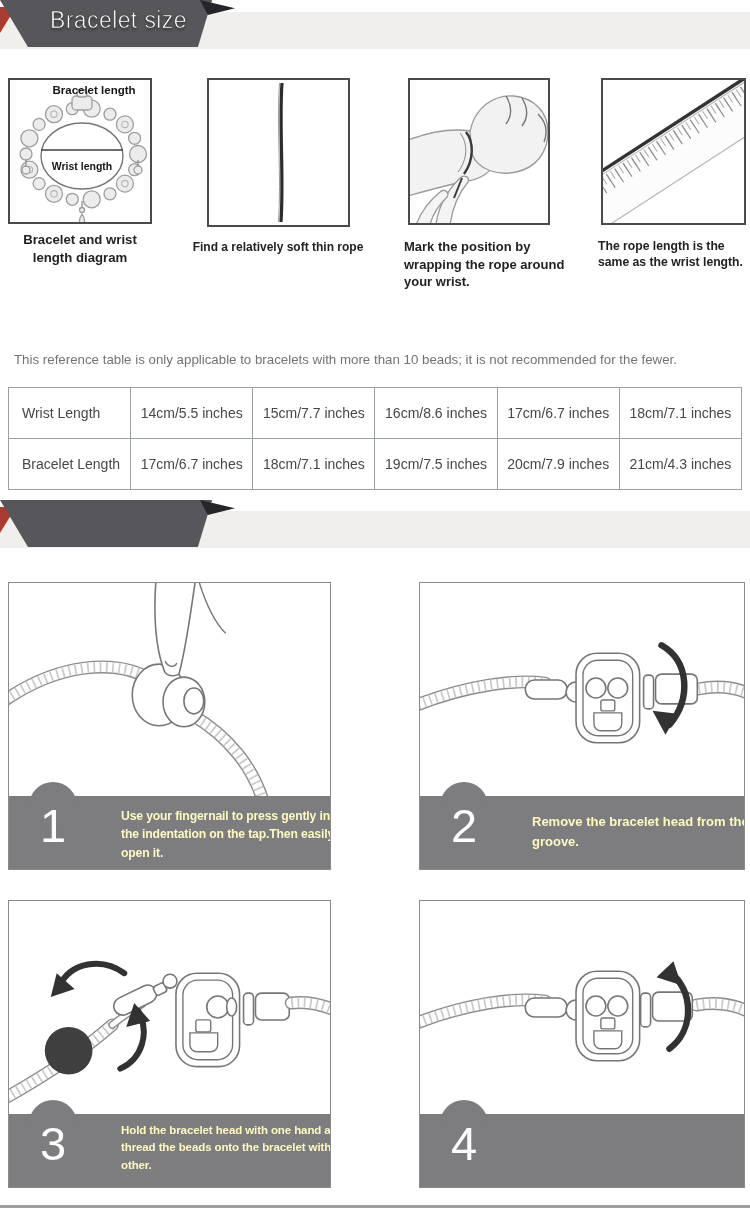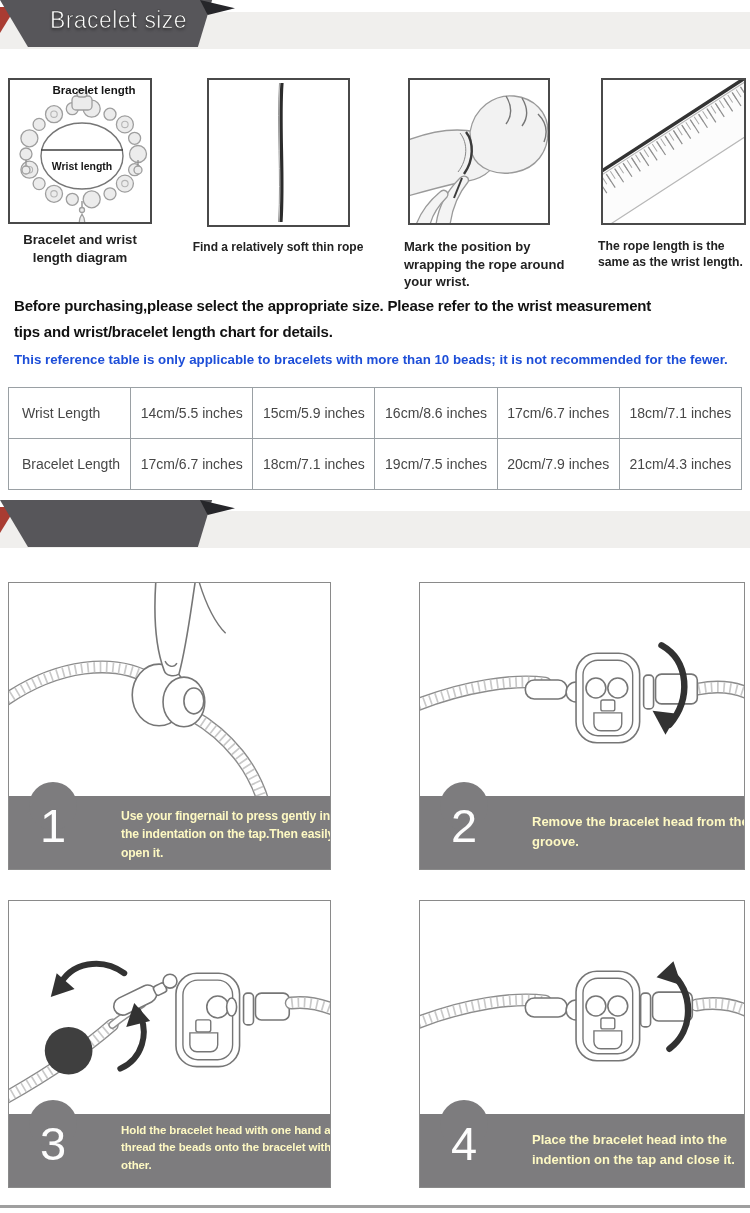--- a/index.html
+++ b/index.html
@@ -20,22 +20,22 @@
               -webkit-text-stroke:.6px #3a3a3a;text-shadow:0 2px 3px rgba(0,0,0,.35);}
 
   
   .mbox{position:absolute;background:#fff;border:2px solid #4a4a4a;box-sizing:border-box;}
   .mcap{position:absolute;font-weight:700;color:#222;white-space:pre;line-height:1.35;}
   .svgwrap{position:absolute;inset:0;}
 
   
   .intro{position:absolute;left:14px;top:293px;width:730px;font-size:15px;font-weight:700;
          letter-spacing:-.2px;line-height:1.7;color:#111;white-space:pre;}
-  .warn{position:absolute;left:14px;top:352px;width:736px;font-size:13.3px;font-weight:700;
-        color:#1d4ed8;white-space:nowrap;}
+  .warn{position:absolute;left:14px;top:352px;width:736px;font-size:13.3px;font-weight:400;
+        color:#737373;white-space:nowrap;}
 
   
   .sizetable{position:absolute;left:8px;top:387px;width:734px;}
   .sizetable table{border-collapse:collapse;width:100%;table-layout:fixed;}
   .sizetable td{border:1.5px solid #9aa0a4;height:48px;font-size:14px;color:#474747;
                 text-align:center;background:#fff;overflow:hidden;}
   .sizetable td.rowhead{text-align:left;padding-left:13px;}
 
   
   .step{position:absolute;background:#fff;border:1.5px solid #8a8a8a;box-sizing:border-box;overflow:hidden;}
@@ -161,31 +161,29 @@
           <rect x="-50" y="52" width="250" height="46" fill="#fcfcfc" stroke="#b8b8b8" stroke-width="1.2"></rect>
           <path d="M-41 58 H 200" stroke="#a9a9a9" stroke-width="9" stroke-dasharray="1 4" fill="none"></path>
           <path d="M-46 62 H 200" stroke="#8f8f8f" stroke-width="16" stroke-dasharray="1.2 8.8" fill="none"></path>
         </g>
       </svg>
     </div>
   </div>
   <div class="mcap" style="left:598px;top:238px;width:160px;font-size:12.2px;">The rope length is the
 same as the wrist length.</div>
 
-  <div class="intro">Before purchasing,please select the appropriate size. Please refer to the wrist measurement
-tips and wrist/bracelet length chart for details.</div>
   <div class="warn">This reference table is only applicable to bracelets with more than 10 beads; it is not recommended for the fewer.</div>
 
   <div class="sizetable">
     <table>
       <tbody>
           <tr>
         <td class="rowhead">Wrist Length</td>
         <td>14cm/5.5 inches</td>
-        <td>15cm/5.9 inches</td>
+        <td>15cm/7.7 inches</td>
         <td>16cm/8.6 inches</td>
         <td>17cm/6.7 inches</td>
         <td>18cm/7.1 inches</td>
       </tr>
       <tr>
         <td class="rowhead">Bracelet Length</td>
         <td>17cm/6.7 inches</td>
         <td>18cm/7.1 inches</td>
         <td>19cm/7.5 inches</td>
         <td>20cm/7.9 inches</td>
@@ -316,19 +314,17 @@
         <path class="ln2" d="M175 130 h 28 v 11 a 7 7 0 0 1 -7 7 h -14 a 7 7 0 0 1 -7 -7 Z"></path>
         <rect class="ln" x="222" y="92" width="10" height="34" rx="4"></rect>
         <rect class="ln" x="234" y="91" width="40" height="29" rx="6"></rect>
         <path class="arr" d="M251 148 C 275 130, 277 92, 251 70"></path>
         <path class="arrh" d="M255 60 L 238 76 L 263 84 Z"></path>
       </svg>
     </div>
     <div class="step-footer">
       <div class="bump"></div>
       <div class="step-num">4</div>
-      <div class="step-text t4">Place the bracelet head into the
-indention on the tap and close it.</div>
     </div>
   </div>
 
   <div class="divider"></div>
 </div>
 
 </body></html>

